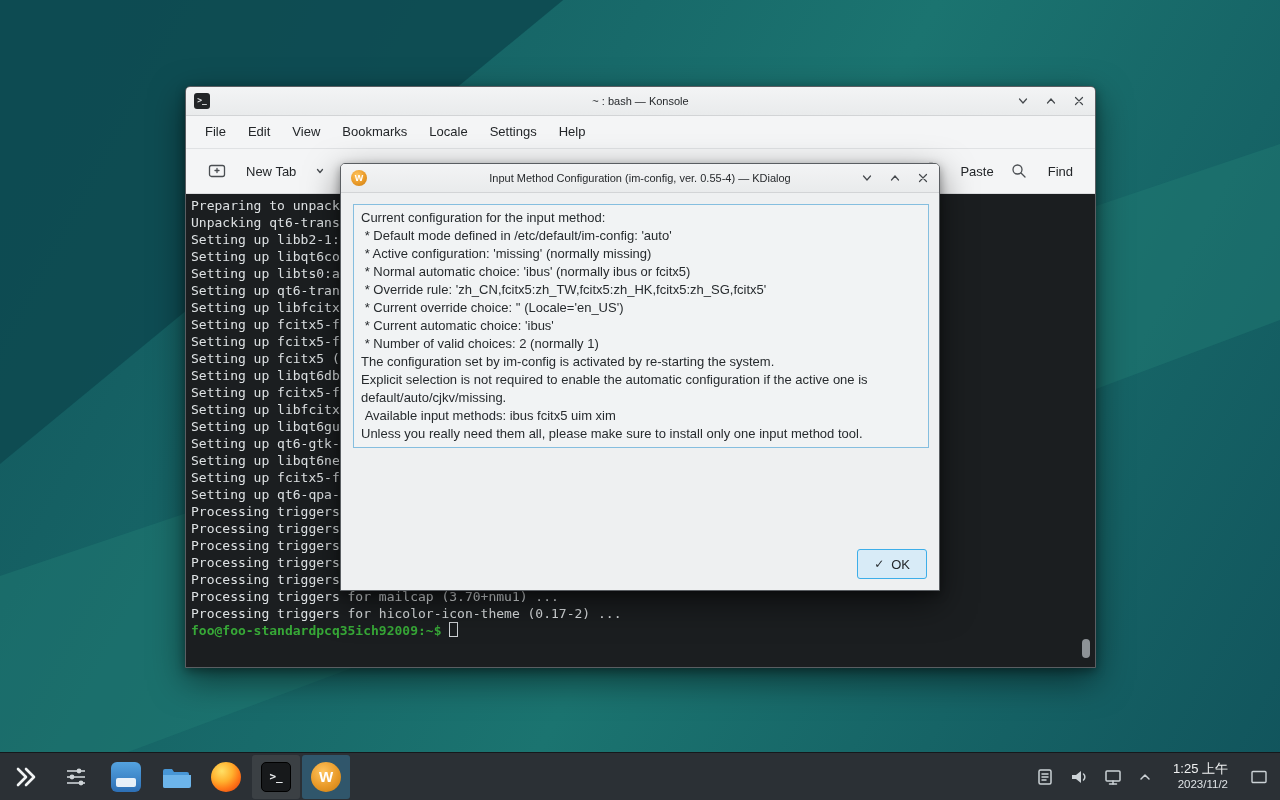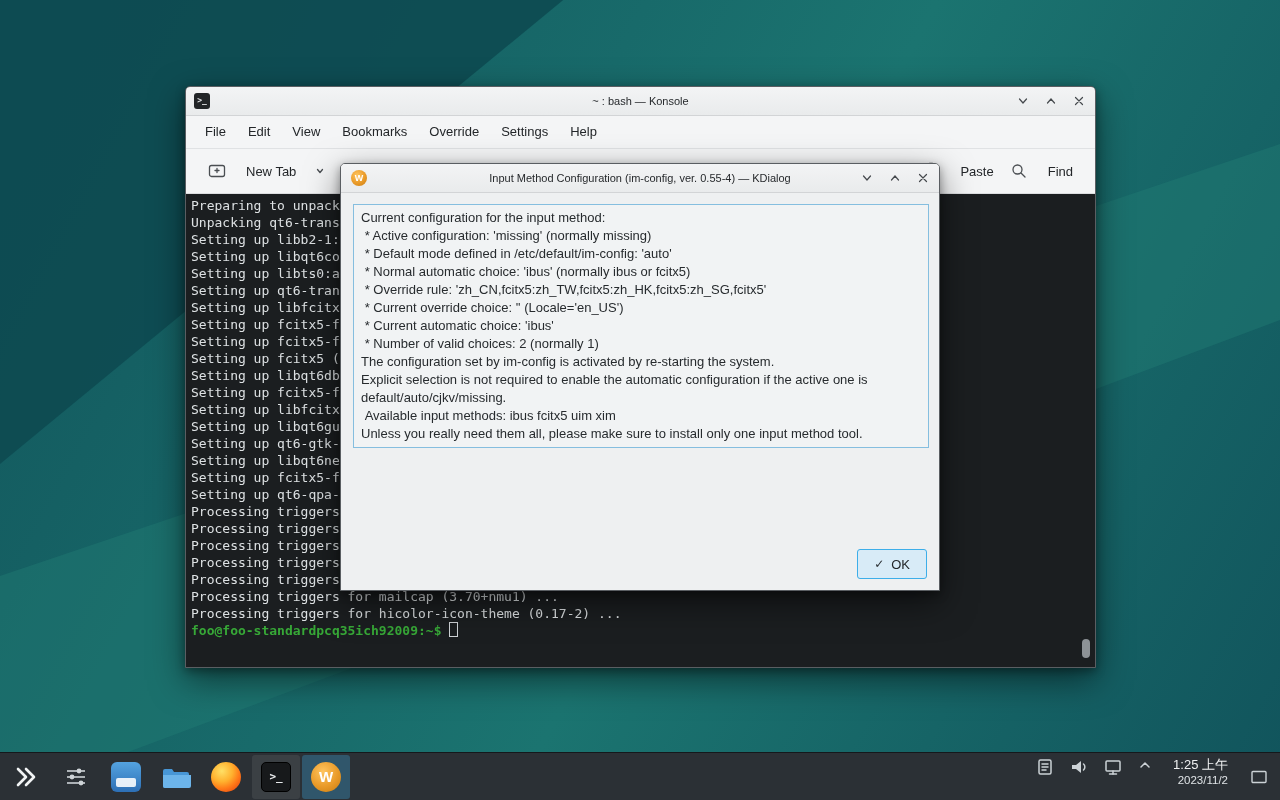--- a/index.html
+++ b/index.html
@@ -61,21 +61,21 @@
   .sliders-svg circle{fill:#cfd4d8}
   .blue-app{width:30px;height:30px;border-radius:6px;background:linear-gradient(#54a3e0,#2d6fb5);position:relative}
   .blue-app .inner{position:absolute;left:5px;bottom:5px;width:20px;height:9px;background:rgba(255,255,255,.88);border-radius:2px}
   .ff-icon{width:30px;height:30px;border-radius:50%;
            background:radial-gradient(circle at 36% 30%,#ffe066 0%,#ffb12e 38%,#ff7a18 62%,#e0340e 100%)}
   .konsole-ticon{width:30px;height:30px;border-radius:5px;background:#17191b;border:1px solid #000;
                  color:#e8eaec;font:bold 11px/28px "DejaVu Sans Mono",monospace;text-align:center;box-sizing:border-box}
   .w-ticon{width:30px;height:30px;border-radius:50%;
            background:radial-gradient(circle at 40% 32%,#ffc45e,#e99a28 55%,#c87b10);
            color:#fff;font:bold 15px/30px "Liberation Sans",sans-serif;text-align:center}
-  .tray{margin-left:auto;display:flex;align-items:flex-start;gap:14px;padding-right:10px}
+  .tray{margin-left:auto;display:flex;align-items:center;gap:14px;padding-right:10px}
   .tray svg{stroke:#ccd2d6;stroke-width:1.5;fill:none;stroke-linecap:round;stroke-linejoin:round}
   .tray .fillicon{fill:#ccd2d6;stroke:none}
   .clock{text-align:right;color:#eff0f1;line-height:1.3;font-size:13px;padding:0 6px}
   .clock .date{font-size:11.5px;color:#dfe3e6}
   .show-desktop{width:22px;height:40px;display:flex;align-items:center;justify-content:center}
 </style>
 </head>
 <body>
 
 <div class="stage">
@@ -104,21 +104,21 @@
             </svg>
         </div>
       </div>
     </div>
 
     <div class="menubar">
       <div class="menu-item">File</div>
       <div class="menu-item">Edit</div>
       <div class="menu-item">View</div>
       <div class="menu-item">Bookmarks</div>
-      <div class="menu-item">Override</div>
+      <div class="menu-item">Locale</div>
       <div class="menu-item">Settings</div>
       <div class="menu-item">Help</div>
     </div>
 
     <div class="toolbar">
       <div class="tool-btn">
         <svg width="18" height="18">
           <rect x="1.5" y="3.5" width="15" height="11" rx="2"></rect>
             <path d="M9,6.5 v4 M7,8.5 h4"></path>
         </svg>
@@ -200,22 +200,22 @@
         <div class="win-btn">
           <svg width="12" height="12">
               <path d="M2.5,2.5 L9.5,9.5 M9.5,2.5 L2.5,9.5"></path>
             </svg>
         </div>
       </div>
     </div>
     <div class="dlg-body">
       <div class="dlg-text">
         <div class="dlg-line">Current configuration for the input method:</div>
+        <div class="dlg-line"> * Default mode defined in /etc/default/im-config: 'auto'</div>
         <div class="dlg-line"> * Active configuration: 'missing' (normally missing)</div>
-        <div class="dlg-line"> * Default mode defined in /etc/default/im-config: 'auto'</div>
         <div class="dlg-line"> * Normal automatic choice: 'ibus' (normally ibus or fcitx5)</div>
         <div class="dlg-line"> * Override rule: 'zh_CN,fcitx5:zh_TW,fcitx5:zh_HK,fcitx5:zh_SG,fcitx5'</div>
         <div class="dlg-line"> * Current override choice: '' (Locale='en_US')</div>
         <div class="dlg-line"> * Current automatic choice: 'ibus'</div>
         <div class="dlg-line"> * Number of valid choices: 2 (normally 1)</div>
         <div class="dlg-line">The configuration set by im-config is activated by re-starting the system.</div>
         <div class="dlg-line">Explicit selection is not required to enable the automatic configuration if the active one is default/auto/cjkv/missing.</div>
         <div class="dlg-line"> Available input methods: ibus fcitx5 uim xim</div>
         <div class="dlg-line">Unless you really need them all, please make sure to install only one input method tool.</div>
       </div>

